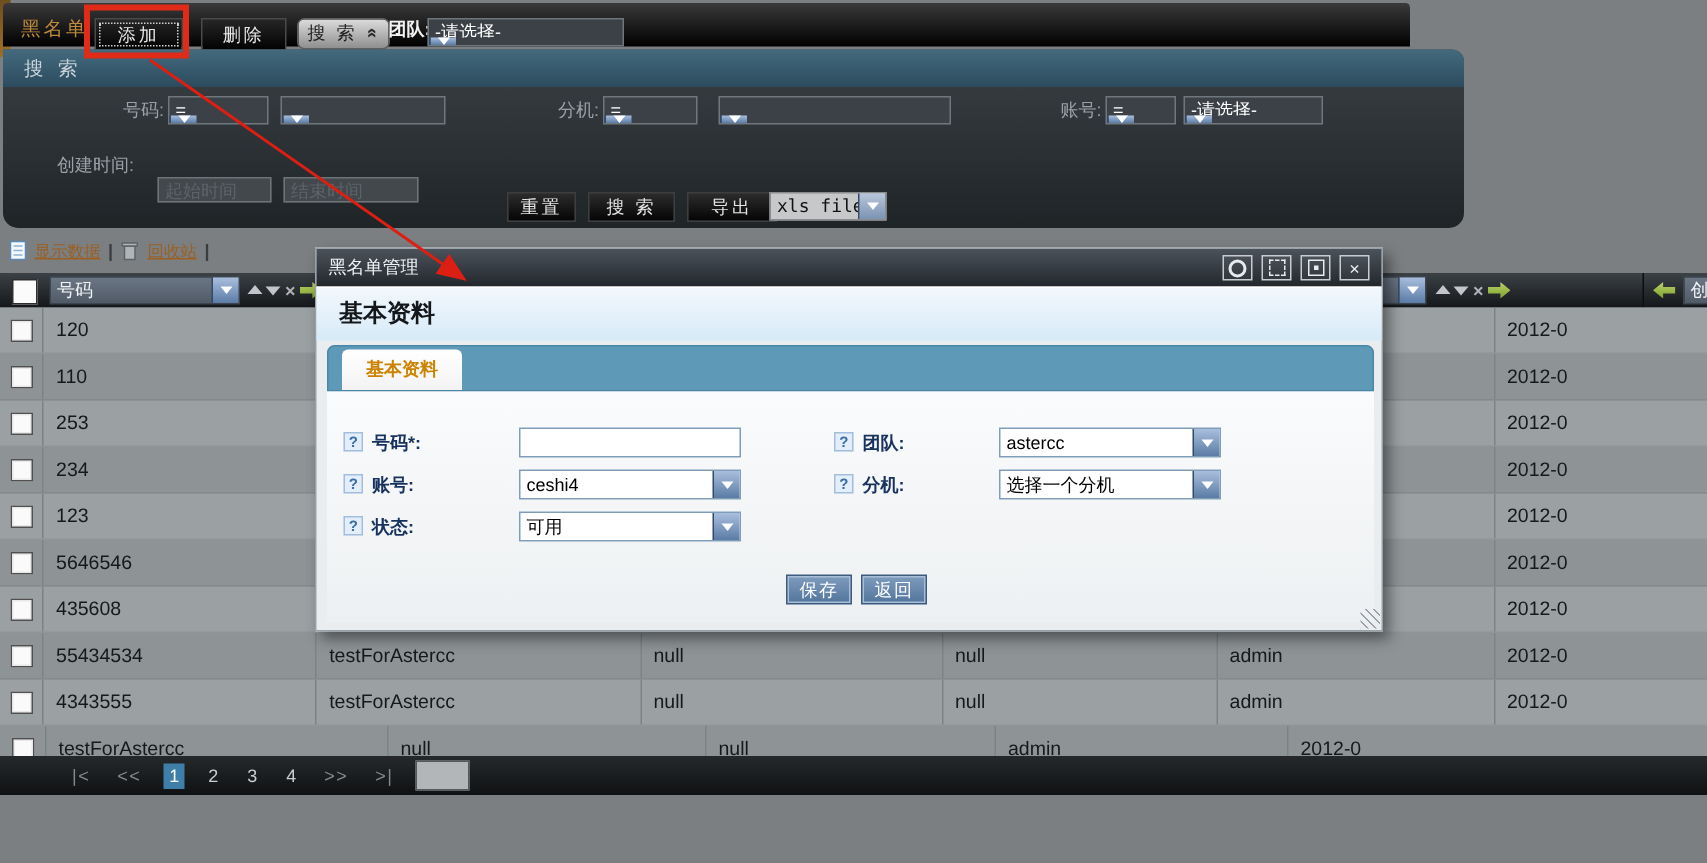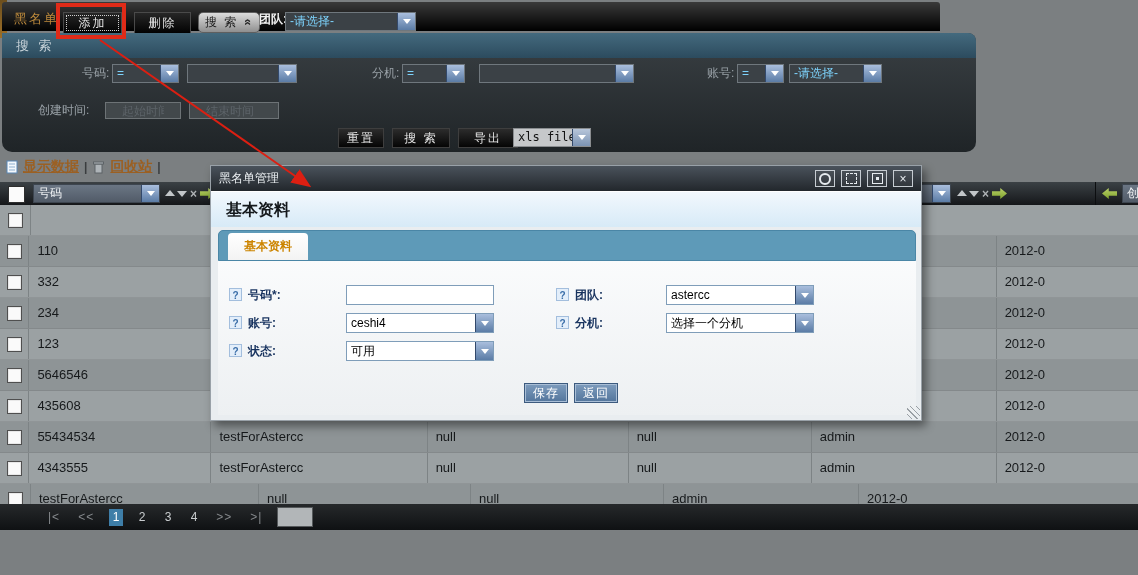--- a/index.html
+++ b/index.html
@@ -19,43 +19,43 @@
             display:flex;align-items:center;justify-content:center;gap:6px;letter-spacing:2px;box-sizing:border-box;}
   .collapse-glyph{display:inline-block;transform:rotate(90deg);font-weight:bold;color:#2b2b2b;}
   .tb-team-label{left:257px;top:9px;color:#f2f2f2;font-weight:bold;}
 
   
   .sel{position:absolute;display:flex;box-sizing:border-box;height:19px;}
   .sel-text{flex:1;padding:0 4px;line-height:17px;overflow:hidden;white-space:nowrap;}
   .sel-arr{width:17px;background:linear-gradient(#a9bedd,#5b7ca6);border-left:1px solid #33496b;
            display:flex;align-items:center;justify-content:center;}
   .sel-arr .tri{width:0;height:0;border-left:4px solid transparent;border-right:4px solid transparent;border-top:5px solid #fff;}
-  .sel-dark{background:#3b4146;border:1px solid #6f777d;color:#7dd3fc;}
+  .sel-dark{background:#3b4146;border:1px solid #6f777d;color:#ffffff;flex-direction:column;}
   .sel-gray{background:#c6c8ca;border:1px solid #8a8d90;color:#121212;font-family:"DejaVu Sans Mono",monospace;}
   .sel-gray .sel-arr{background:linear-gradient(#b8c6da,#7b93b3);}
   .sel-header{background:linear-gradient(#6b7684,#515b68);border:1px solid #3d454f;color:#f2f4f6;gap:36px;}
   .sel-light{background:#fff;border:1px solid #7f9db9;color:#000;height:20px;}
   .sel-light .sel-text{line-height:18px;}
 
   
   .search-panel{left:2px;top:33px;width:974px;height:119px;background:linear-gradient(#3a4044,#1f2427);
                 border-radius:0 8px 10px 10px;}
   .search-panel-header{position:absolute;left:0;top:0;width:100%;height:25px;border-radius:0 8px 0 0;
                 background:linear-gradient(#446a7e,#2c4b5e);color:#c9d4da;font-size:13px;
                 letter-spacing:3px;line-height:25px;padding-left:14px;box-sizing:border-box;}
   .sp-label{position:absolute;color:#99a1a7;line-height:19px;}
   .dark-input{position:absolute;height:17px;background:#42484b;border:1px solid #6d7376;color:#d5d9db;
-              padding:0 16px;box-sizing:border-box;font-size:12px;}
+              padding:0 4px;box-sizing:border-box;font-size:12px;margin-top:16px;}
   .dark-input::placeholder{color:#5c6368;}
   .panel-btn{position:absolute;height:20px;background:linear-gradient(#2c2c2c,#050505);border:1px solid #3e3e3e;
              color:#e5e5e5;text-align:center;line-height:18px;letter-spacing:2px;box-sizing:border-box;}
 
   
   .links-row{left:6px;top:158px;height:18px;display:flex;align-items:center;gap:5px;}
-  .link{color:#9b6023;font-weight:bold;font-size:14px;text-decoration:underline;}
+  .link{color:#9b6023;font-weight:normal;font-size:11px;text-decoration:underline;}
   .link-sep{color:#3a3d3f;font-weight:bold;}
 
   
   .grid{left:0;top:182px;width:1138px;height:323px;overflow:hidden;}
   .grid-header{position:absolute;left:0;top:0;width:1138px;height:23px;background:linear-gradient(#3b4145,#15171a);}
   .hdr-checkbox{position:absolute;left:8px;top:4px;width:15px;height:15px;background:#fbfbfb;border:1px solid #2e2e2e;}
   .tri-up{position:absolute;width:0;height:0;border-left:5px solid transparent;border-right:5px solid transparent;border-bottom:6px solid #c2c6c9;}
   .tri-down{position:absolute;width:0;height:0;border-left:5px solid transparent;border-right:5px solid transparent;border-top:6px solid #c2c6c9;}
   .x-glyph{position:absolute;color:#aeb2b5;font-weight:bold;font-size:12px;line-height:12px;}
   .garrow{position:absolute;width:15px;height:11px;background:linear-gradient(#b9d06a,#7fa32c);}
@@ -250,20 +250,21 @@
     <div class="sel sel-header" style="left:1122px;top:2px;width:120px;">
       <span class="sel-text">创建时间</span>
 
     </div>
   </div>
   <div class="rows">
       <div class="trow row-odd">
     <div class="cell cell-check">
           <span class="row-checkbox"></span>
         </div>
+    <div class="cell col-number">120</div>
     <div class="cell col-team"></div>
     <div class="cell col-x1"></div>
     <div class="cell col-x2"></div>
     <div class="cell col-creator"></div>
     <div class="cell col-created">2012-0</div>
   </div>
       <div class="trow row-even">
     <div class="cell cell-check">
           <span class="row-checkbox"></span>
         </div>
@@ -271,21 +272,21 @@
     <div class="cell col-team"></div>
     <div class="cell col-x1"></div>
     <div class="cell col-x2"></div>
     <div class="cell col-creator"></div>
     <div class="cell col-created">2012-0</div>
   </div>
       <div class="trow row-odd">
     <div class="cell cell-check">
           <span class="row-checkbox"></span>
         </div>
-    <div class="cell col-number">332</div>
+    <div class="cell col-number">253</div>
     <div class="cell col-team"></div>
     <div class="cell col-x1"></div>
     <div class="cell col-x2"></div>
     <div class="cell col-creator"></div>
     <div class="cell col-created">2012-0</div>
   </div>
       <div class="trow row-even">
     <div class="cell cell-check">
           <span class="row-checkbox"></span>
         </div>

